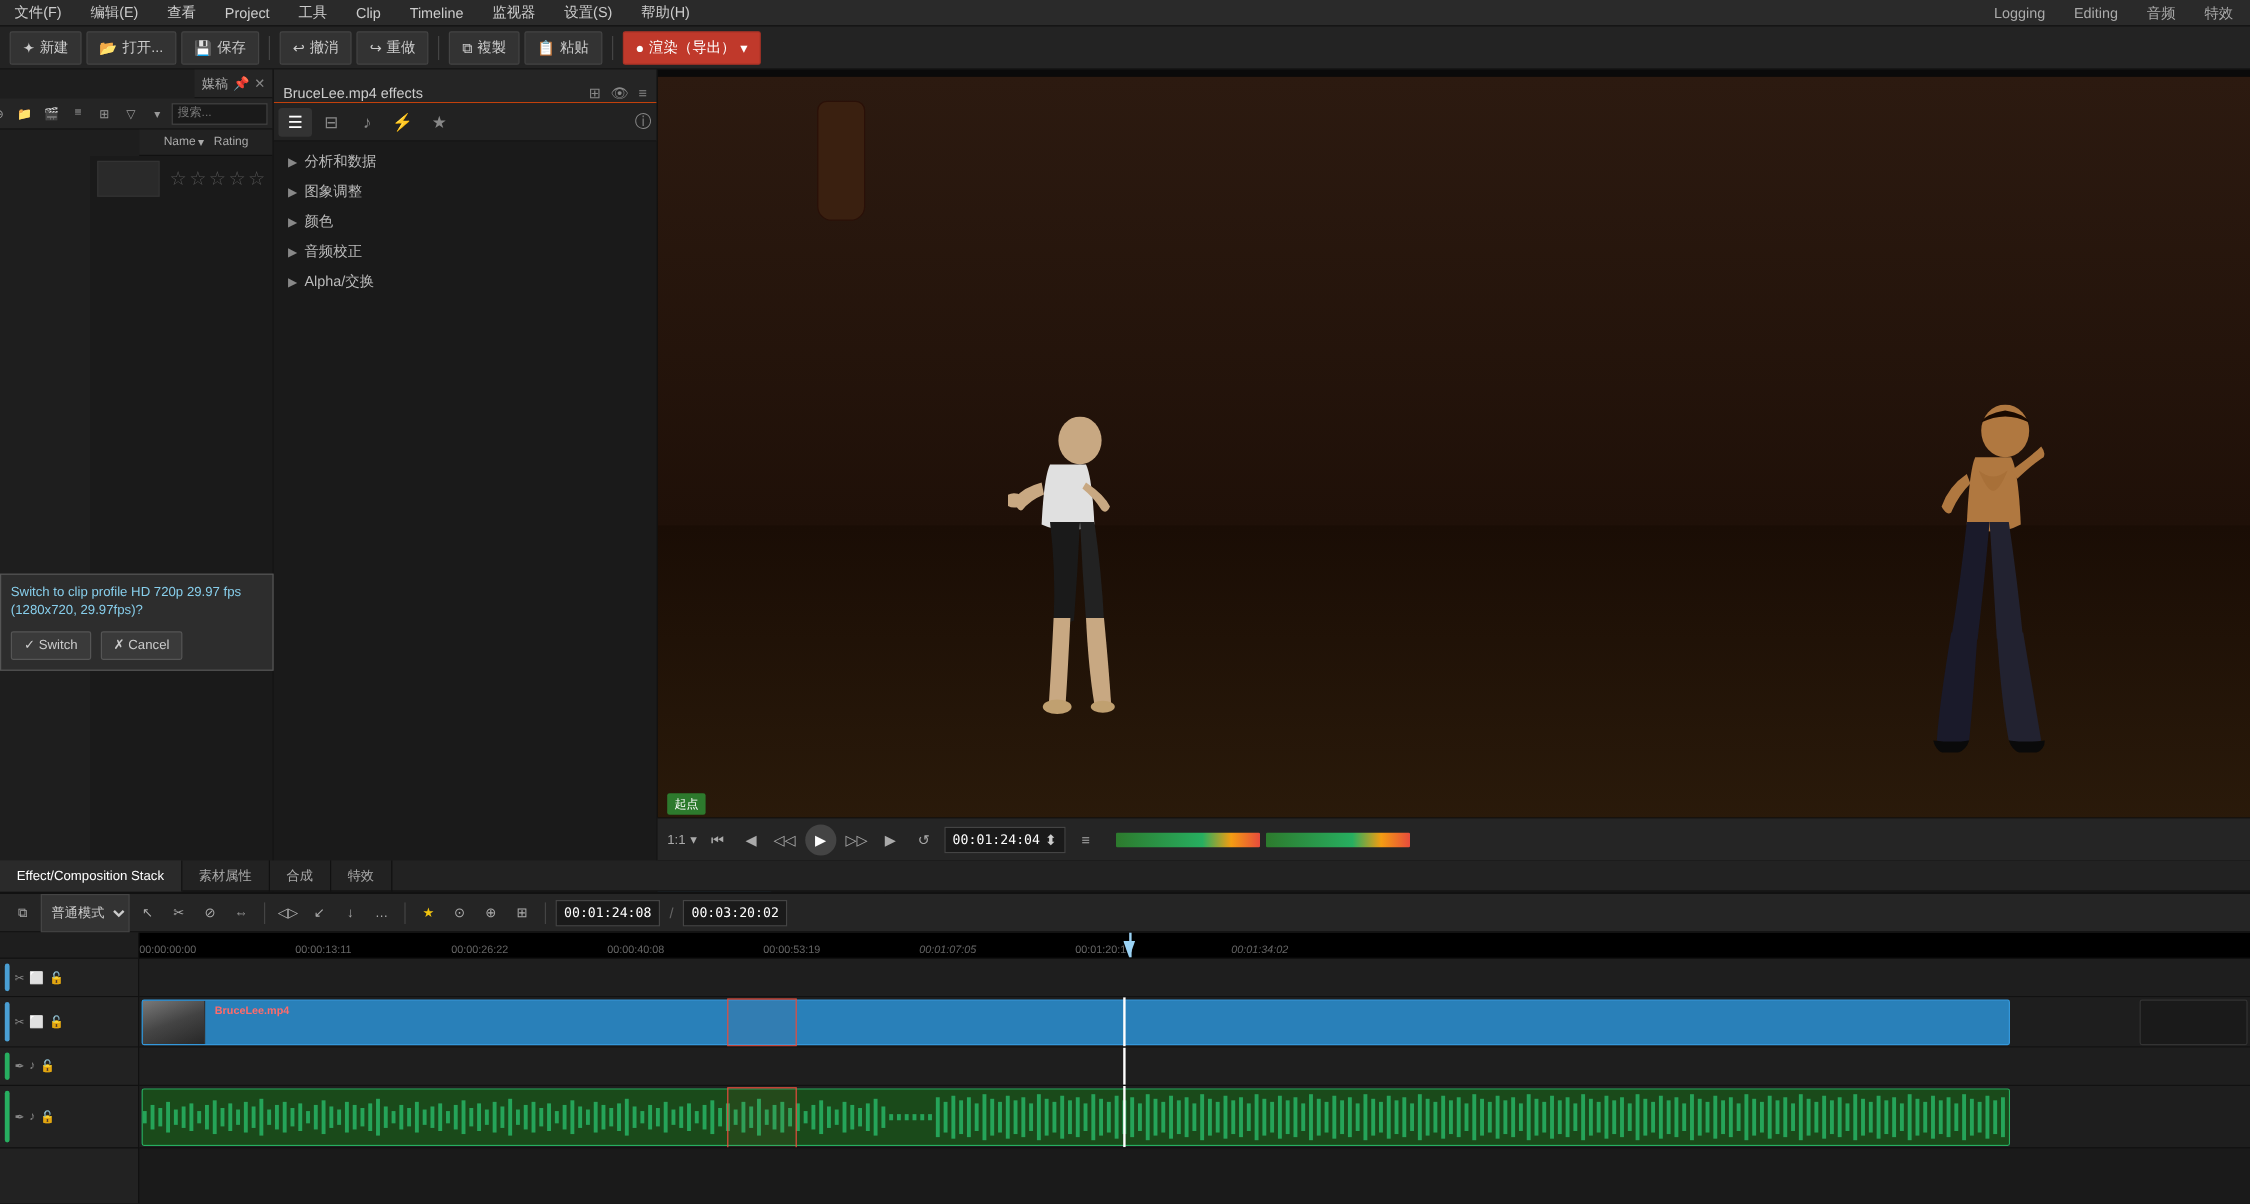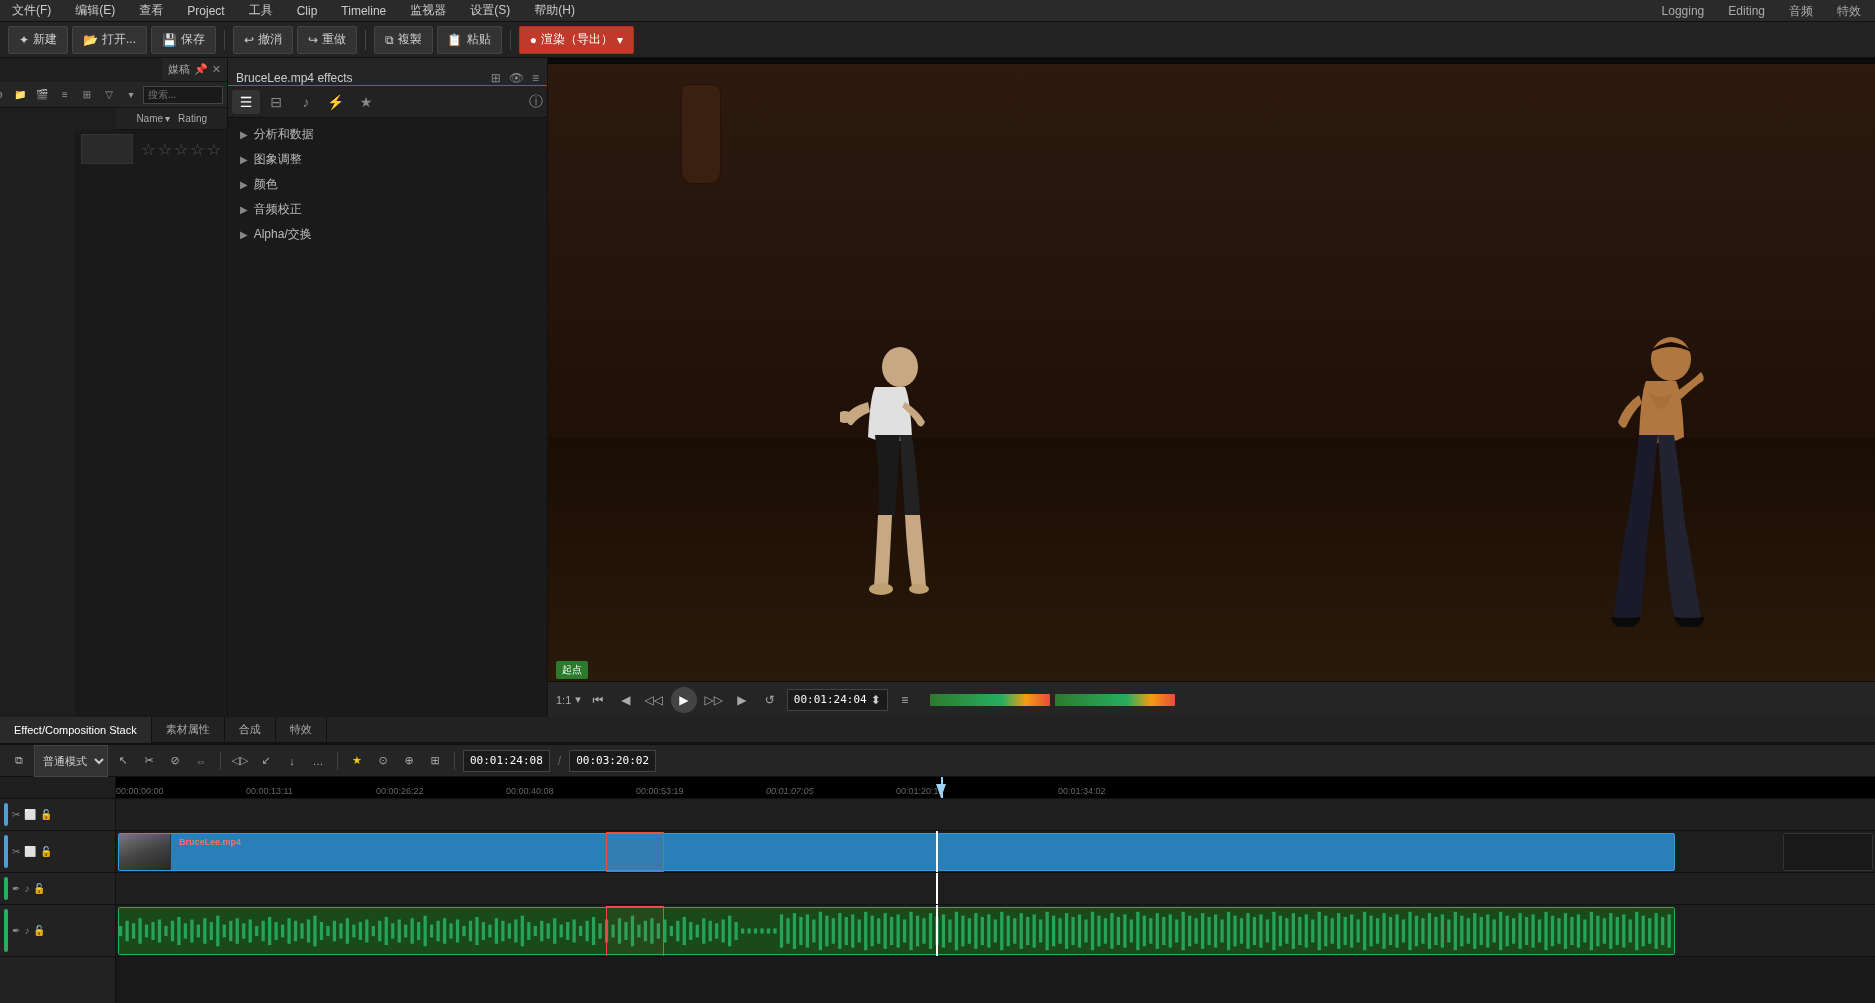--- a/index.html
+++ b/index.html
@@ -748,20 +748,27 @@
         <div class="star-rating">
           <span class="star">☆</span>
           <span class="star">☆</span>
           <span class="star">☆</span>
           <span class="star">☆</span>
           <span class="star">☆</span>
         </div>
       </div>
     </div>
 
+    <div class="popup-dialog">
+      <div class="popup-text">Switch to clip profile HD 720p 29.97 fps (1280x720, 29.97fps)?</div>
+      <div class="popup-buttons">
+        <button class="popup-btn">✓ Switch</button>
+        <button class="popup-btn">✗ Cancel</button>
+      </div>
+    </div>
   </div>
 
   <div class="effects-panel">
     <div class="effects-header">
       <span class="effects-title">BruceLee.mp4 effects</span>
       <span class="effects-icon">⊞</span>
       <span class="effects-icon">👁</span>
       <span class="effects-icon">≡</span>
     </div>
     <div class="effects-tabs">
@@ -977,21 +984,21 @@
         </div>
         <div class="ruler-mark" style="left: 520px;">
           <span>00:00:53:19</span>
         </div>
         <div class="ruler-mark" style="left: 650px; font-style: italic;">
           <span>00:01:07:05</span>
         </div>
         <div class="ruler-mark" style="left: 780px;">
           <span>00:01:20:16</span>
         </div>
-        <div class="ruler-mark" style="left: 942px;">
+        <div class="ruler-mark" style="left: 910px; font-style: italic;">
           <span>00:01:34:02</span>
         </div>
 
         <div style="position:absolute; top:0; left: 820px; width:10px; height:100%; z-index:10;">
           <div style="position:absolute; top:0; left:5px; width:2px; height:100%; background:#9bd3f5;"></div>
           <div style="position:absolute; bottom:0; left:0; width:10px; height:14px; background:#9bd3f5; clip-path: polygon(0 0, 100% 0, 50% 100%);"></div>
         </div>
       </div>
 
       <div class="track-v2"></div>

